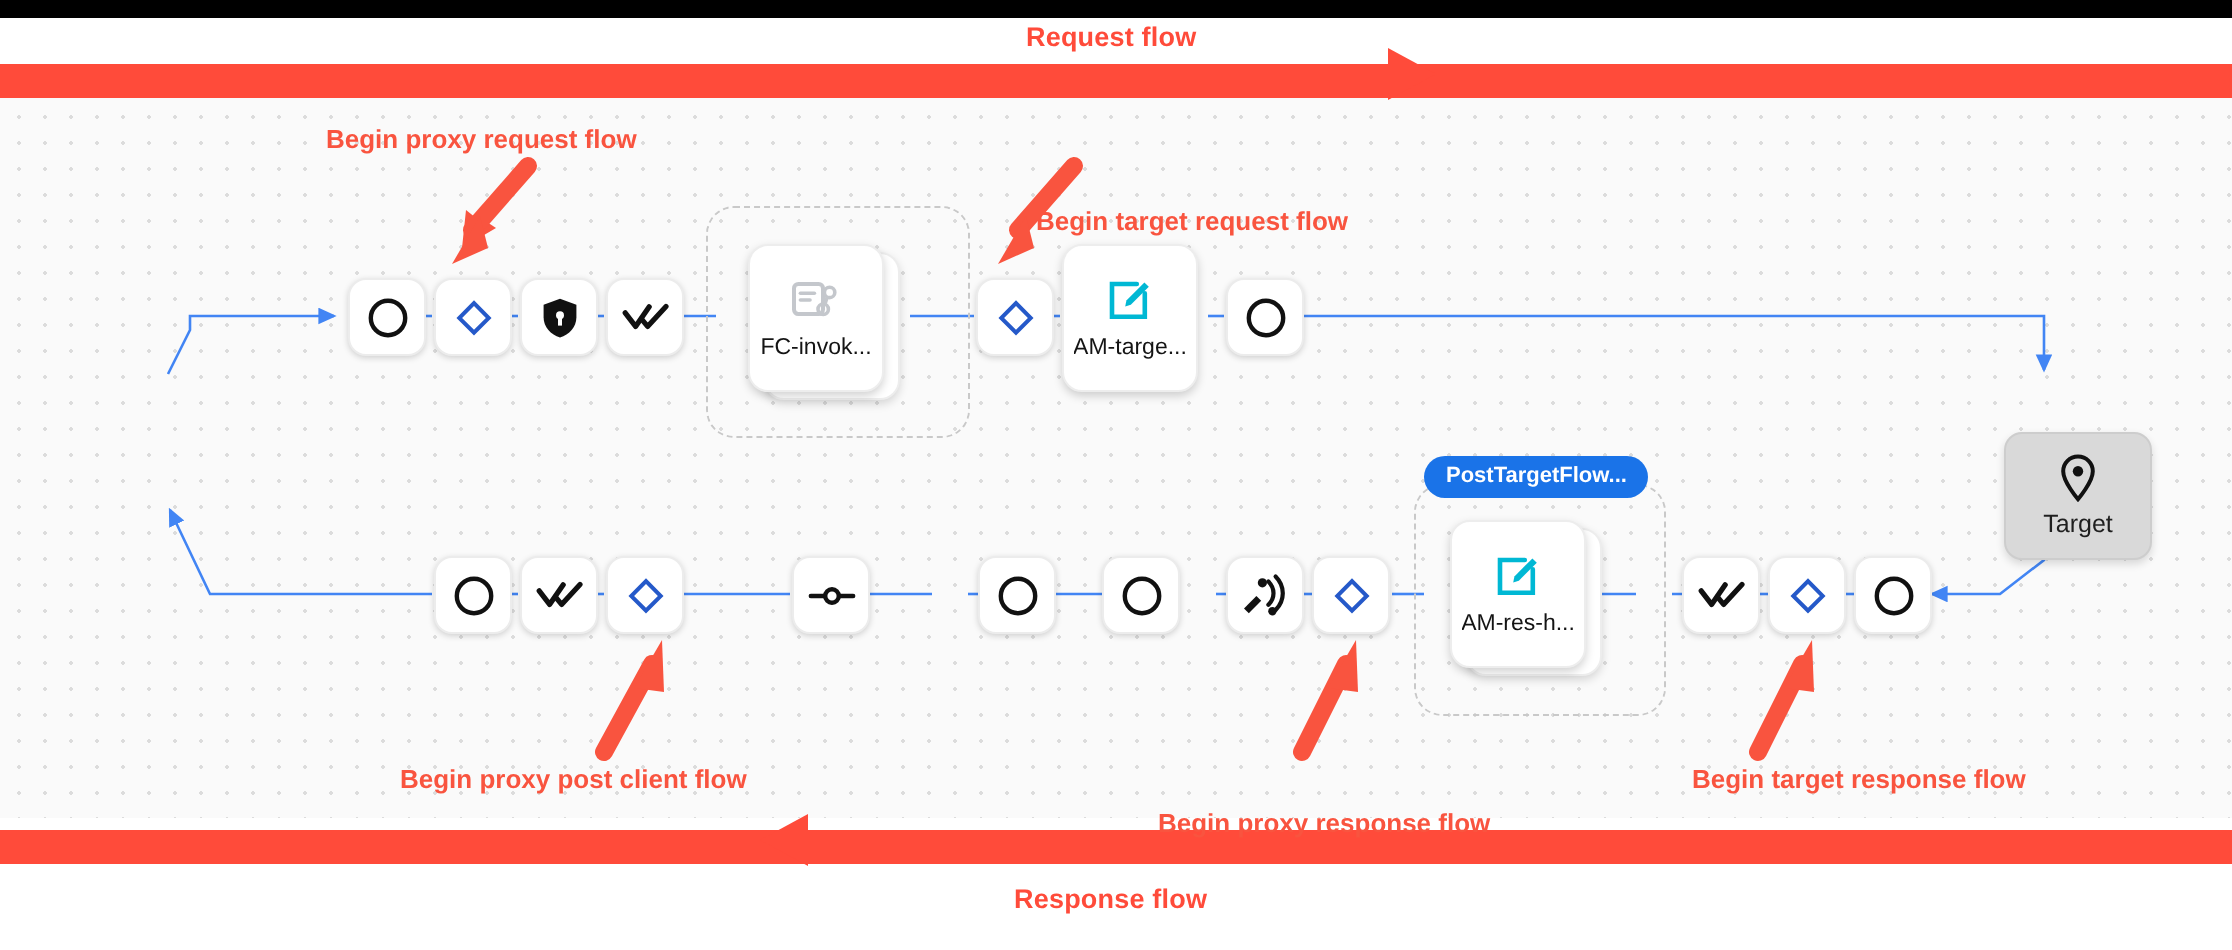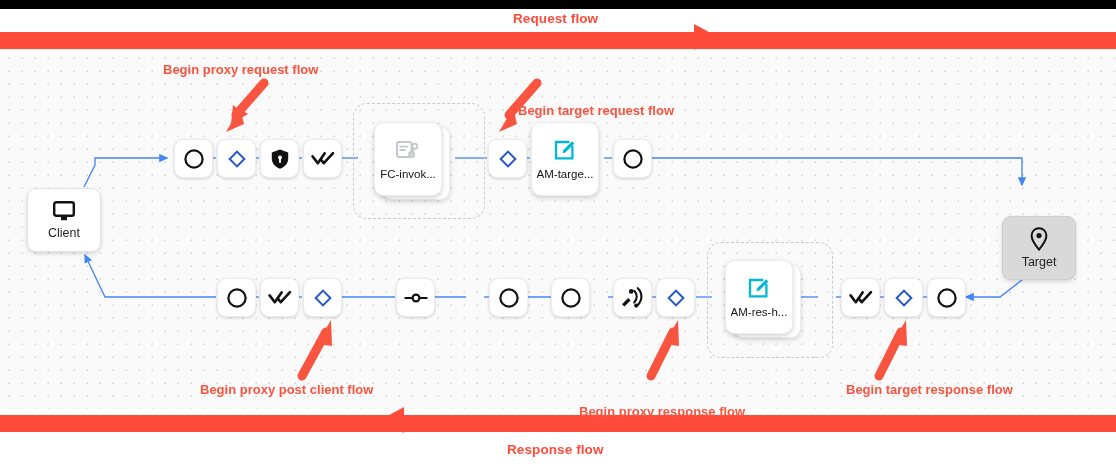--- a/index.html
+++ b/index.html
@@ -215,43 +215,35 @@
   </svg>
 
   <div class="flowbar top"></div>
   <div class="flowbar-head right"></div>
   <div class="flowbar-label req">Request flow</div>
 
   <div class="flowbar bottom"></div>
   <div class="flowbar-head left"></div>
   <div class="flowbar-label res">Response flow</div>
 
-  <div class="endpoint" style="left:27px; top:188px;">
-    <span>
-      <svg width="24" height="22" viewBox="0 0 24 22">
-        <rect x="2.2" y="2.2" width="19.6" height="13.6" rx="2" fill="none" stroke="#111" stroke-width="2.4"></rect>
-        <rect x="9" y="16.8" width="6" height="3.4" fill="#111"></rect>
-      </svg>
-    </span>
-    <span class="ep-label">Client</span>
-  </div>
 
   <div class="endpoint grey" style="left:1002px; top:188px;">
     <span>
       <svg width="18" height="24" viewBox="0 0 18 24">
         <path d="M9,1.3 C13.2,1.3 16.4,4.5 16.4,8.6 C16.4,14 9,22.6 9,22.6 C9,22.6 1.6,14 1.6,8.6 C1.6,4.5 4.8,1.3 9,1.3 Z" fill="none" stroke="#111" stroke-width="2"></path>
         <circle cx="9" cy="8.6" r="2.6" fill="#111"></circle>
       </svg>
     </span>
     <span class="ep-label">Target</span>
   </div>
 
   <div class="hook-group" style="left:353px; top:103px; width:130px; height:114px;"></div>
 
   <div class="hook-group" style="left:707px; top:242px; width:124px; height:114px;"></div>
+  <div class="hook-badge" style="left:712px; top:228px;">PostTargetFlow...</div>
 
   <div class="node" style="left:174px; top:139px;">
     <span>
       <svg width="22" height="22" viewBox="0 0 22 22">
         <circle cx="11" cy="11" r="8.6" fill="none" stroke="#111" stroke-width="2.2"></circle>
       </svg>
     </span>
   </div>
 
   <div class="node" style="left:217px; top:139px;">

